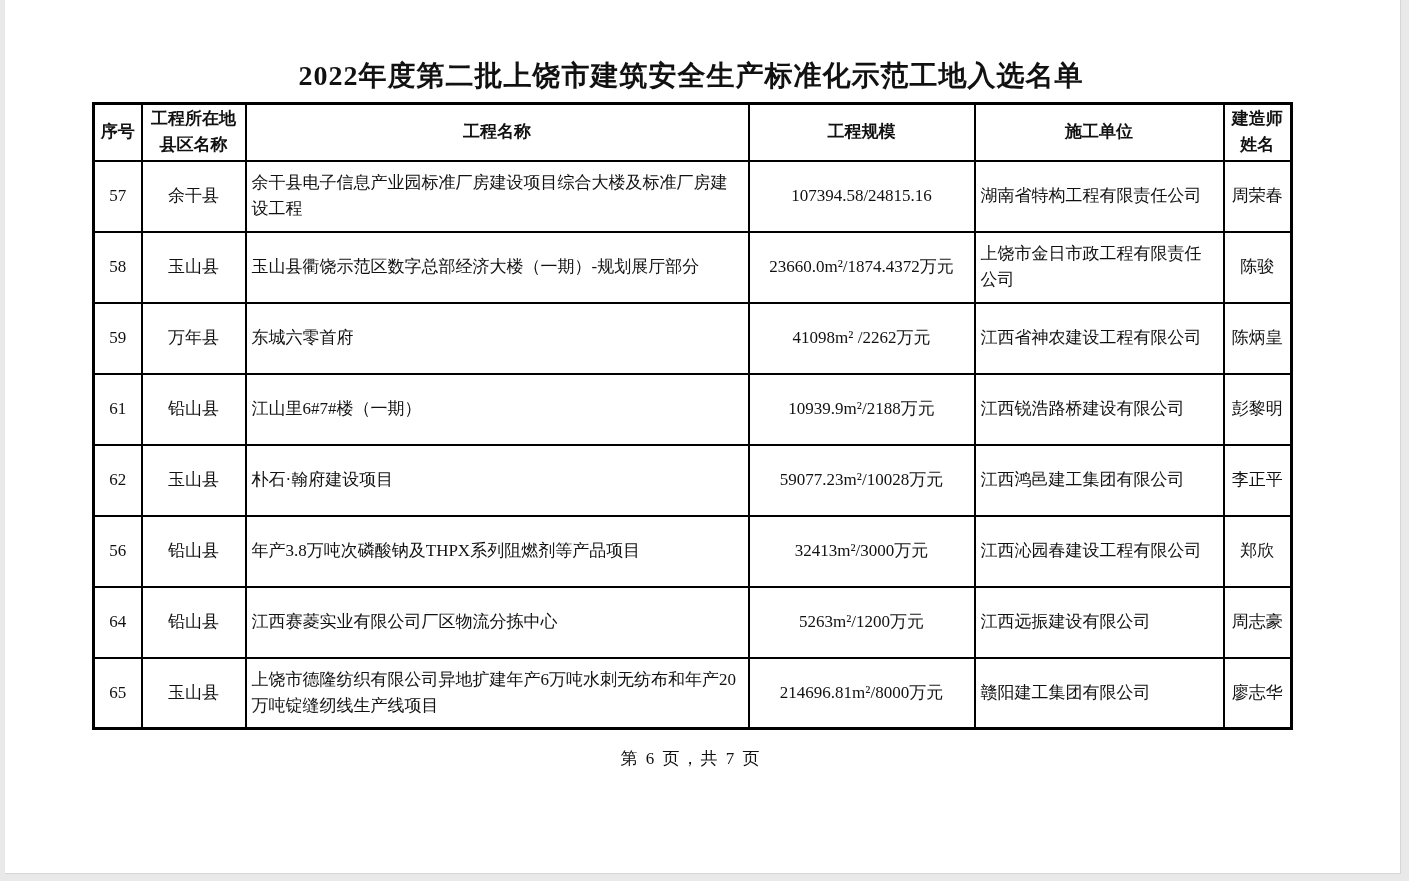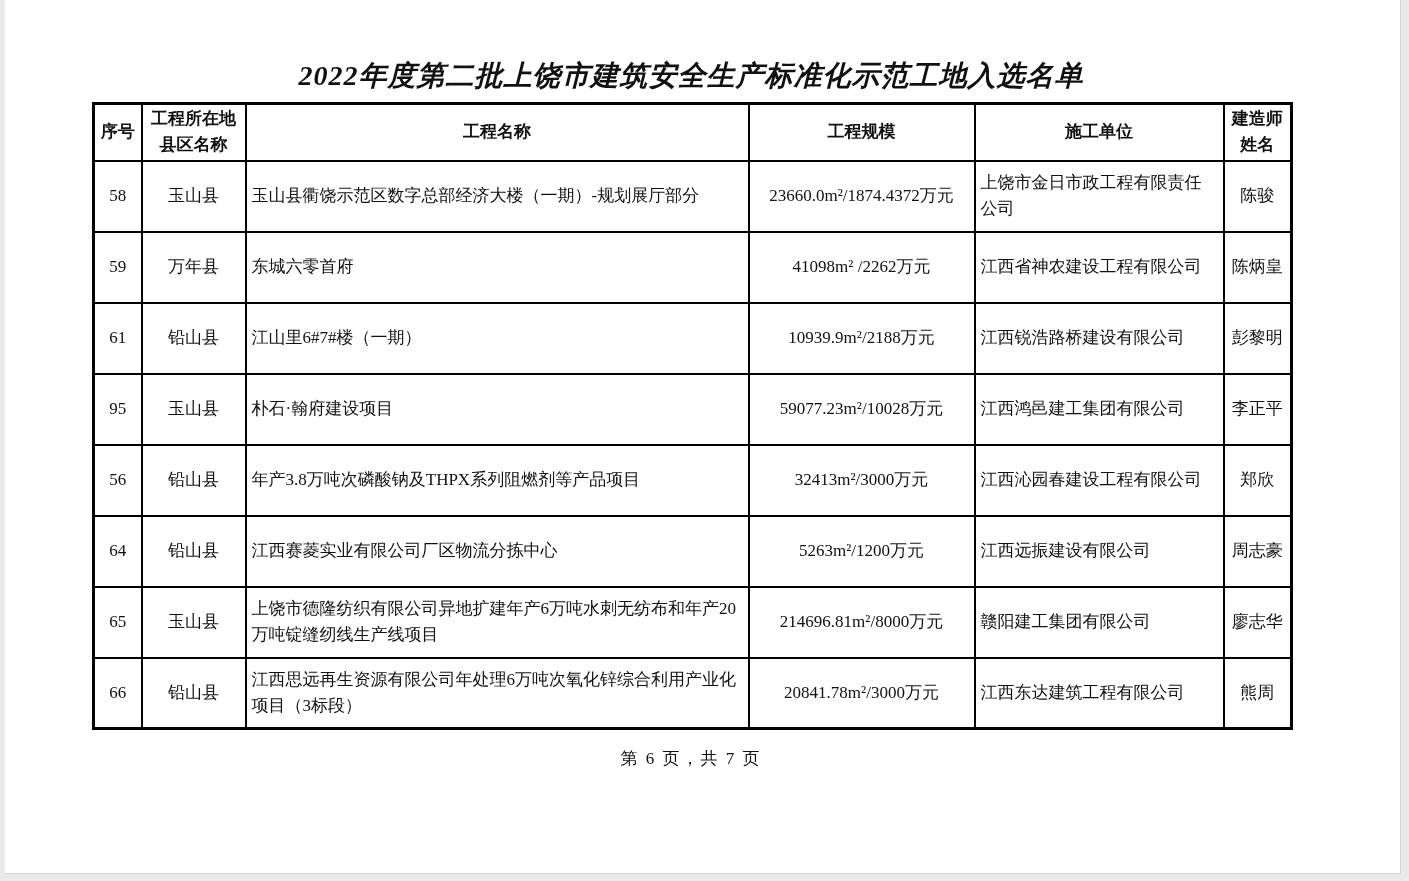--- a/index.html
+++ b/index.html
@@ -23,21 +23,20 @@
     left: 87px; top: 0;
     width: 1198px;
   }
   .doc-title {
     margin-top: 57px;
     text-align: center;
     font-size: 28px;
     font-weight: bold;
     letter-spacing: 1px;
     font-family: "Liberation Serif", "DejaVu Serif", serif;
-    font-style: italic;
   }
   table.roster {
     margin-top: 7px;
     width: 1198px;
     border-collapse: collapse;
     table-layout: fixed;
     border: 3px solid #000;
   }
   table.roster th, table.roster td {
     border: 2px solid #000;
@@ -88,20 +87,28 @@
 县区名称</th>
           <th>工程名称</th>
           <th>工程规模</th>
           <th>施工单位</th>
           <th>建造师
 姓名</th>
         </tr>
       </thead>
       <tbody>
           <tr>
+            <td class="cell-no">57</td>
+            <td class="cell-county">余干县</td>
+            <td class="cell-name">余干县电子信息产业园标准厂房建设项目综合大楼及标准厂房建设工程</td>
+            <td class="cell-scale">107394.58/24815.16</td>
+            <td class="cell-company">湖南省特构工程有限责任公司</td>
+            <td class="cell-builder">周荣春</td>
+          </tr>
+          <tr>
             <td class="cell-no">58</td>
             <td class="cell-county">玉山县</td>
             <td class="cell-name">玉山县衢饶示范区数字总部经济大楼（一期）-规划展厅部分</td>
             <td class="cell-scale">23660.0m²/1874.4372万元</td>
             <td class="cell-company">上饶市金日市政工程有限责任公司</td>
             <td class="cell-builder">陈骏</td>
           </tr>
           <tr>
             <td class="cell-no">59</td>
             <td class="cell-county">万年县</td>
@@ -112,21 +119,21 @@
           </tr>
           <tr>
             <td class="cell-no">61</td>
             <td class="cell-county">铅山县</td>
             <td class="cell-name">江山里6#7#楼（一期）</td>
             <td class="cell-scale">10939.9m²/2188万元</td>
             <td class="cell-company">江西锐浩路桥建设有限公司</td>
             <td class="cell-builder">彭黎明</td>
           </tr>
           <tr>
-            <td class="cell-no">95</td>
+            <td class="cell-no">62</td>
             <td class="cell-county">玉山县</td>
             <td class="cell-name">朴石·翰府建设项目</td>
             <td class="cell-scale">59077.23m²/10028万元</td>
             <td class="cell-company">江西鸿邑建工集团有限公司</td>
             <td class="cell-builder">李正平</td>
           </tr>
           <tr>
             <td class="cell-no">56</td>
             <td class="cell-county">铅山县</td>
             <td class="cell-name">年产3.8万吨次磷酸钠及THPX系列阻燃剂等产品项目</td>
@@ -143,27 +150,19 @@
             <td class="cell-builder">周志豪</td>
           </tr>
           <tr>
             <td class="cell-no">65</td>
             <td class="cell-county">玉山县</td>
             <td class="cell-name">上饶市德隆纺织有限公司异地扩建年产6万吨水刺无纺布和年产20万吨锭缝纫线生产线项目</td>
             <td class="cell-scale">214696.81m²/8000万元</td>
             <td class="cell-company">赣阳建工集团有限公司</td>
             <td class="cell-builder">廖志华</td>
           </tr>
-          <tr>
-            <td class="cell-no">66</td>
-            <td class="cell-county">铅山县</td>
-            <td class="cell-name">江西思远再生资源有限公司年处理6万吨次氧化锌综合利用产业化项目（3标段）</td>
-            <td class="cell-scale">20841.78m²/3000万元</td>
-            <td class="cell-company">江西东达建筑工程有限公司</td>
-            <td class="cell-builder">熊周</td>
-          </tr>
         </tbody>
     </table>
 
     <div class="page-footer">第 6 页，共 7 页</div>
 
   </div>
 </div>
 
 </body></html>

